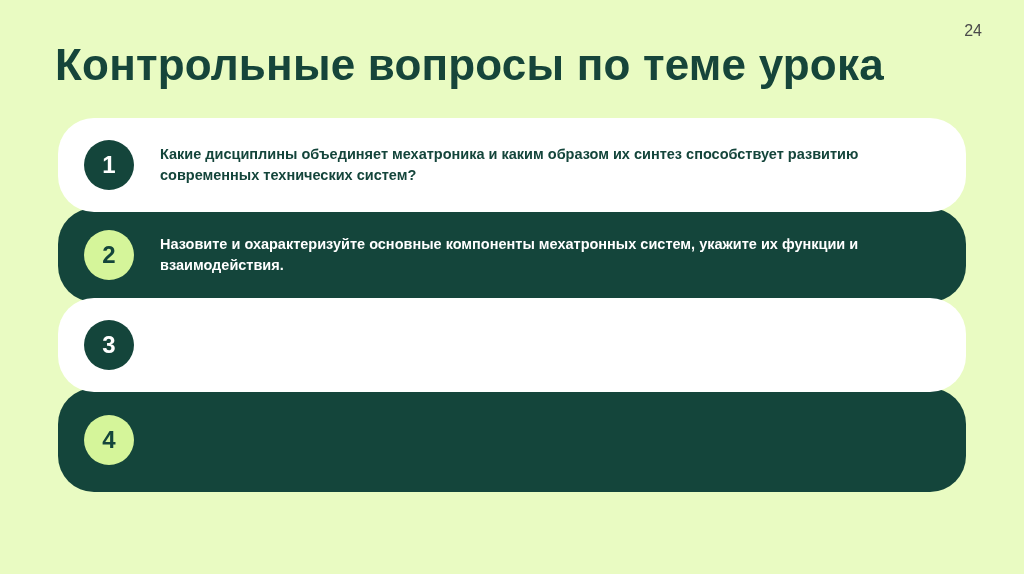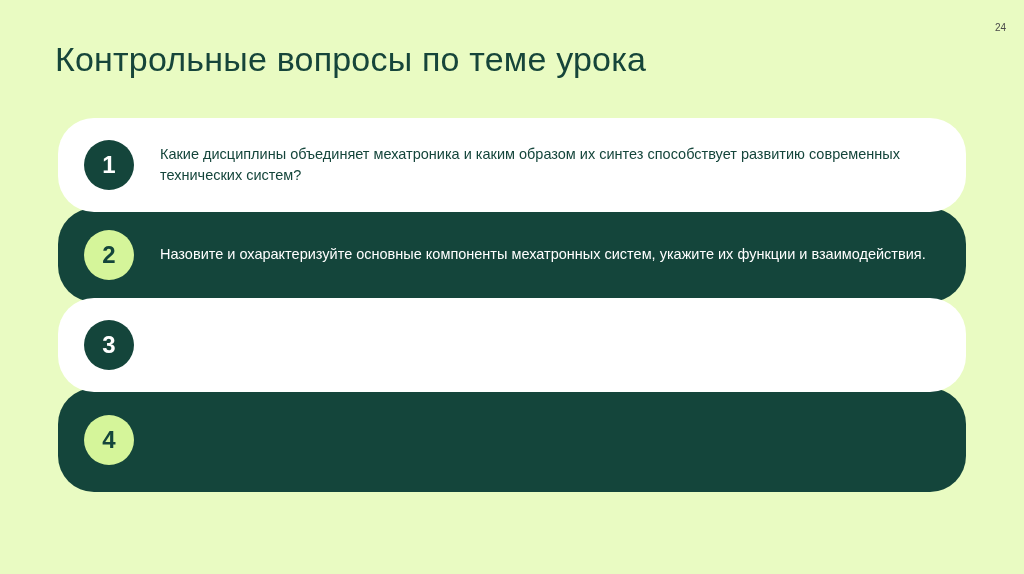--- a/index.html
+++ b/index.html
@@ -16,31 +16,31 @@
   .slide {
     position: relative;
     width: 1024px;
     height: 574px;
     background: #e9fbc2;
     box-sizing: border-box;
   }
   .slide-number {
     position: absolute;
     top: 22px;
-    right: 18px;
-    font-size: 10px;
+    right: 42px;
+    font-size: 16px;
     color: #4a4a4a;
     font-family: "Liberation Sans", sans-serif;
   }
   .slide-title {
     position: absolute;
     left: 55px;
     top: 40px;
-    font-size: 34px;
-    font-weight: normal;
+    font-size: 44px;
+    font-weight: bold;
     color: #16453a;
     letter-spacing: 0.2px;
     font-family: "Liberation Sans", sans-serif;
   }
   .questions {
     position: absolute;
     left: 58px;
     top: 118px;
     width: 908px;
   }
@@ -83,21 +83,21 @@
   .badge.on-light {
     background: #14453b;
     color: #ffffff;
   }
   .badge.on-dark {
     background: #d5f59a;
     color: #14453b;
   }
   .q-text {
     font-size: 14.5px;
-    font-weight: normal;
+    font-weight: bold;
     line-height: 1.45;
     max-width: 770px;
     font-family: "Liberation Sans", sans-serif;
   }
   .q-text.on-light { color: #14453b; }
   .q-text.on-dark { color: #ffffff; }
 </style>
 </head>
 <body>
 

